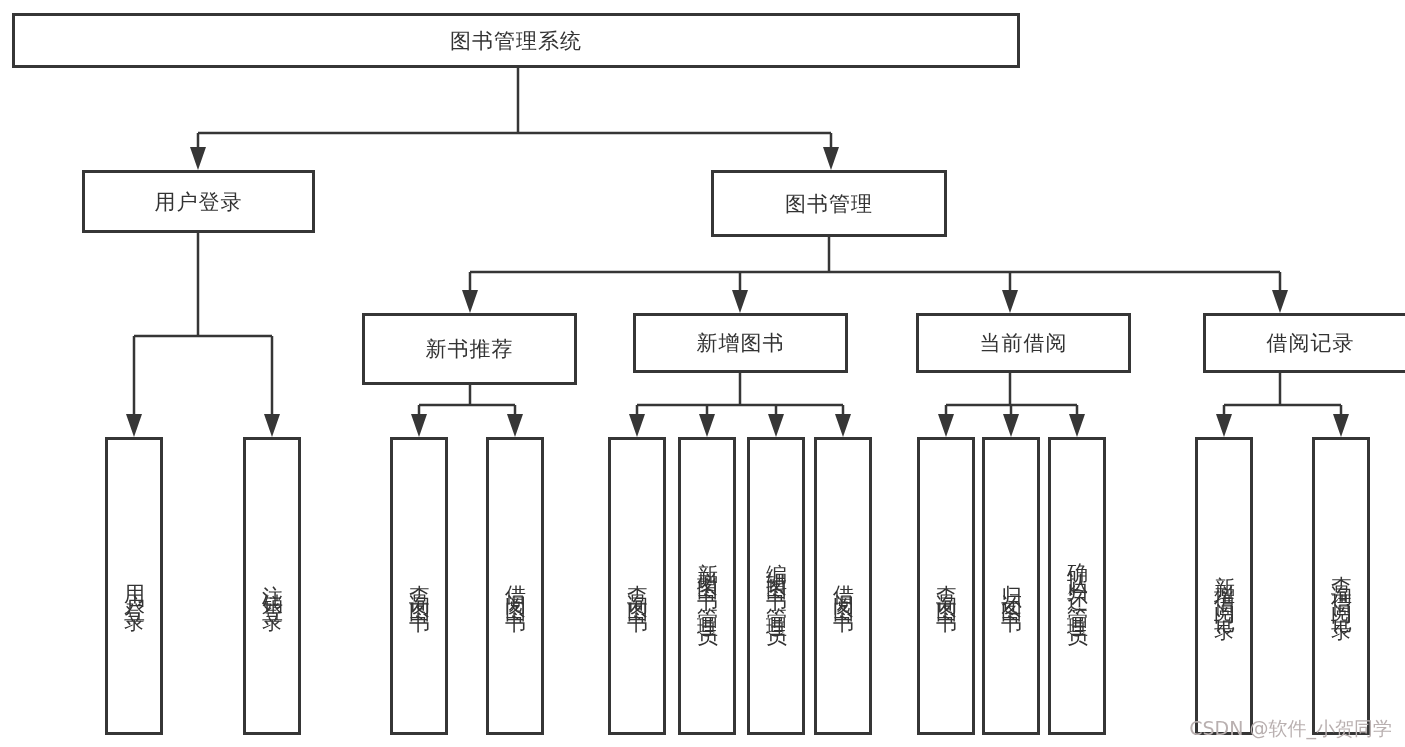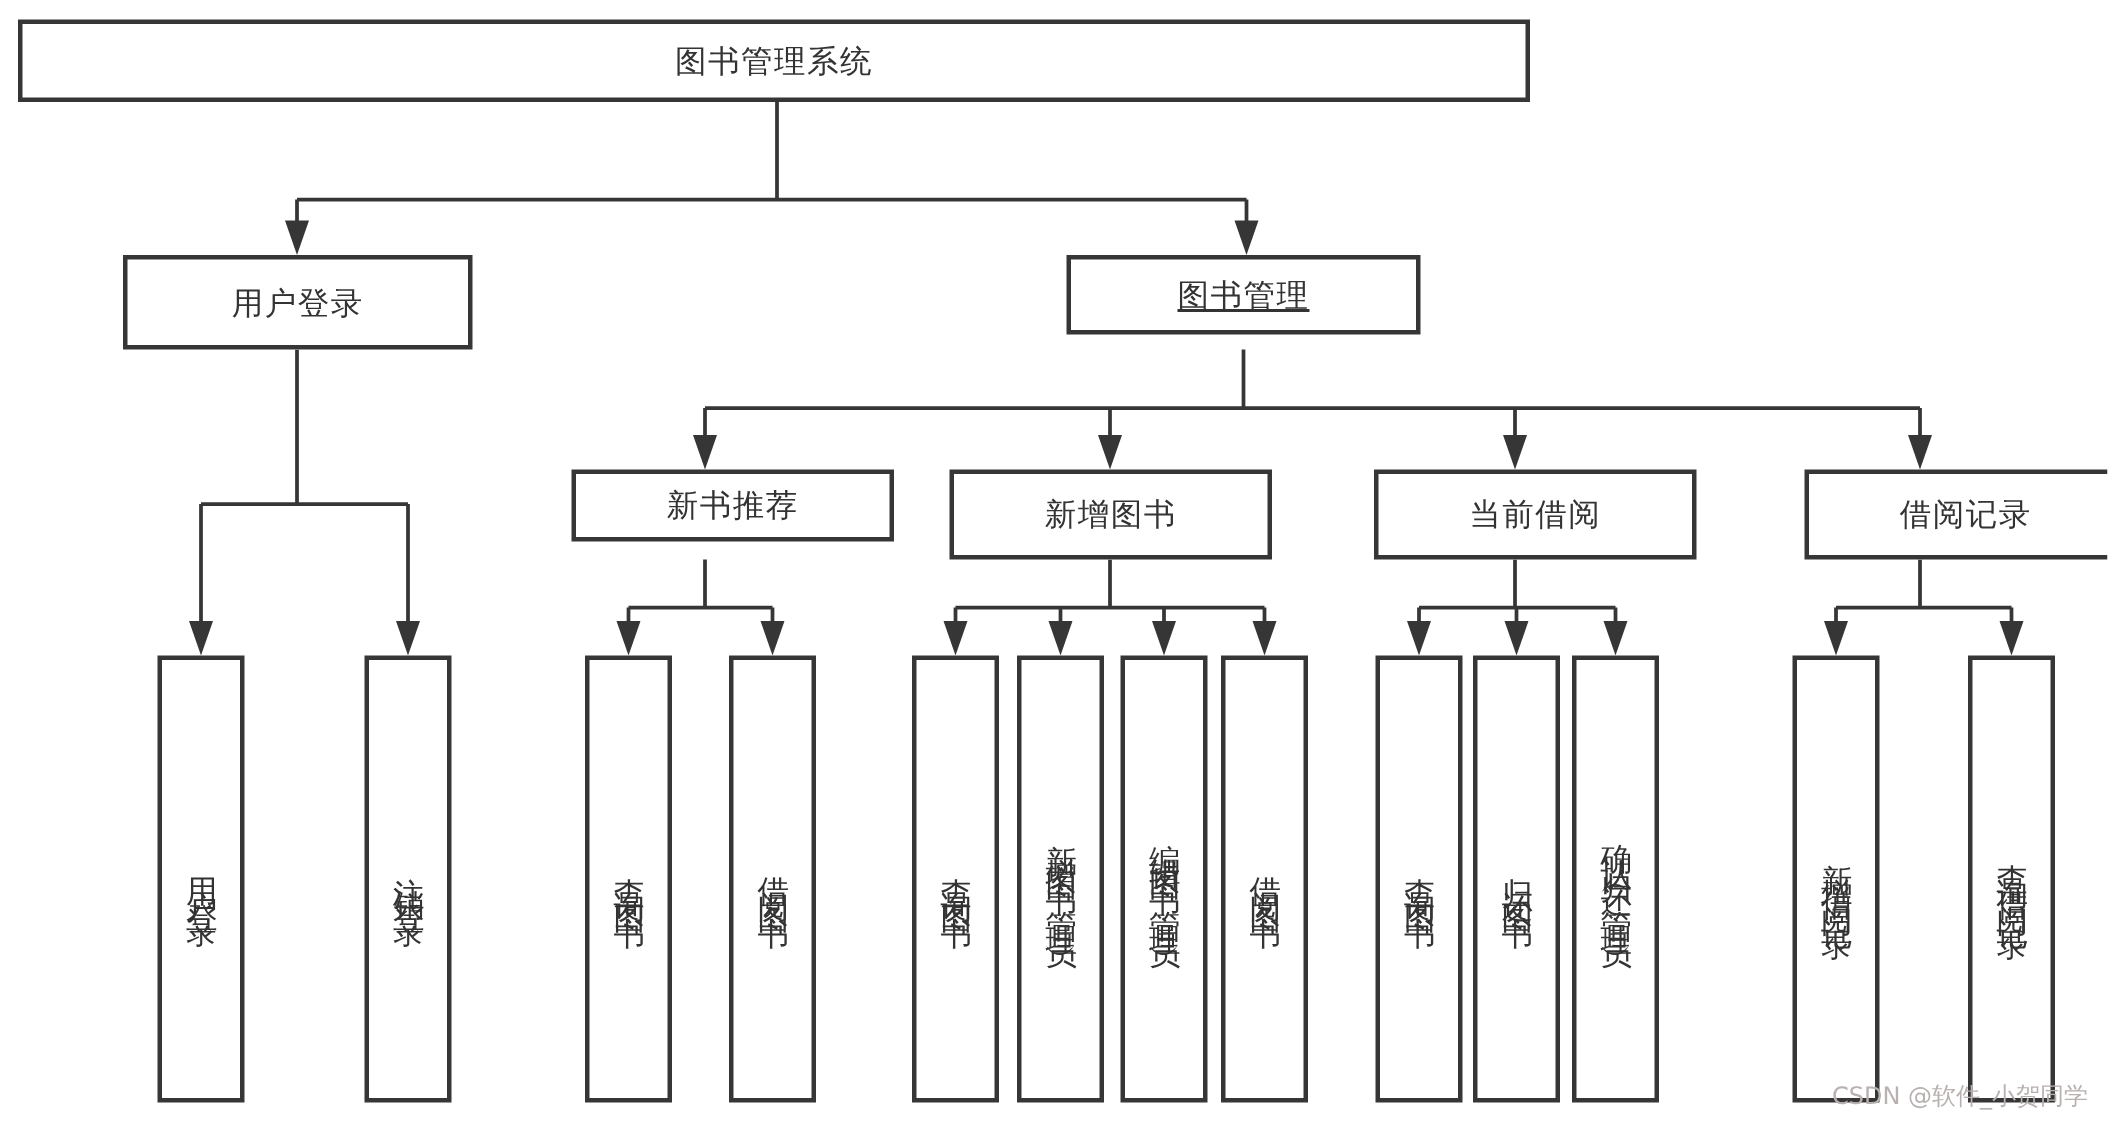--- a/index.html
+++ b/index.html
@@ -43,21 +43,21 @@
     text-orientation: mixed;
     font-size: 21px;
     letter-spacing: 9px;
     line-height: 1;
     white-space: nowrap;
   }
   .watermark {
     position: absolute;
     right: 13px;
     bottom: 5px;
-    font-size: 16px;
+    font-size: 19px;
     color: #b9b0b0;
     z-index: 5;
     white-space: nowrap;
   }
 </style>
 </head>
 <body>
 
 <div class="canvas">
 
@@ -126,23 +126,23 @@
       <polygon points="1003,414 1019,414 1011,437"></polygon>
       <polygon points="1069,414 1085,414 1077,437"></polygon>
       <polygon points="1216,414 1232,414 1224,437"></polygon>
       <polygon points="1333,414 1349,414 1341,437"></polygon>
     </g>
   </svg>
 
   <div class="node h" style="left:12px; top:13px; width:1008px; height:55px;">图书管理系统</div>
 
   <div class="node h" style="left:82px; top:170px; width:233px; height:63px;">用户登录</div>
-  <div class="node h" style="left:711px; top:170px; width:236px; height:53px;text-decoration:underline;">图书管理</div>
+  <div class="node h" style="left:711px; top:170px; width:236px; height:67px;">图书管理</div>
 
-  <div class="node h" style="left:381px; top:313px; width:215px; height:48px;">新书推荐</div>
+  <div class="node h" style="left:362px; top:313px; width:215px; height:72px;">新书推荐</div>
   <div class="node h" style="left:633px; top:313px; width:215px; height:60px;">新增图书</div>
   <div class="node h" style="left:903px; top:313px; width:215px; height:60px;margin-left:13px;">当前借阅</div>
   <div class="node h" style="left:1203px; top:313px; width:215px; height:60px;">借阅记录</div>
 
   <div class="node v" style="left:105px; top:437px; width:58px; height:298px;">
     <span>用户登录</span>
   </div>
   <div class="node v" style="left:243px; top:437px; width:58px; height:298px;">
     <span>注销登录</span>
   </div>

